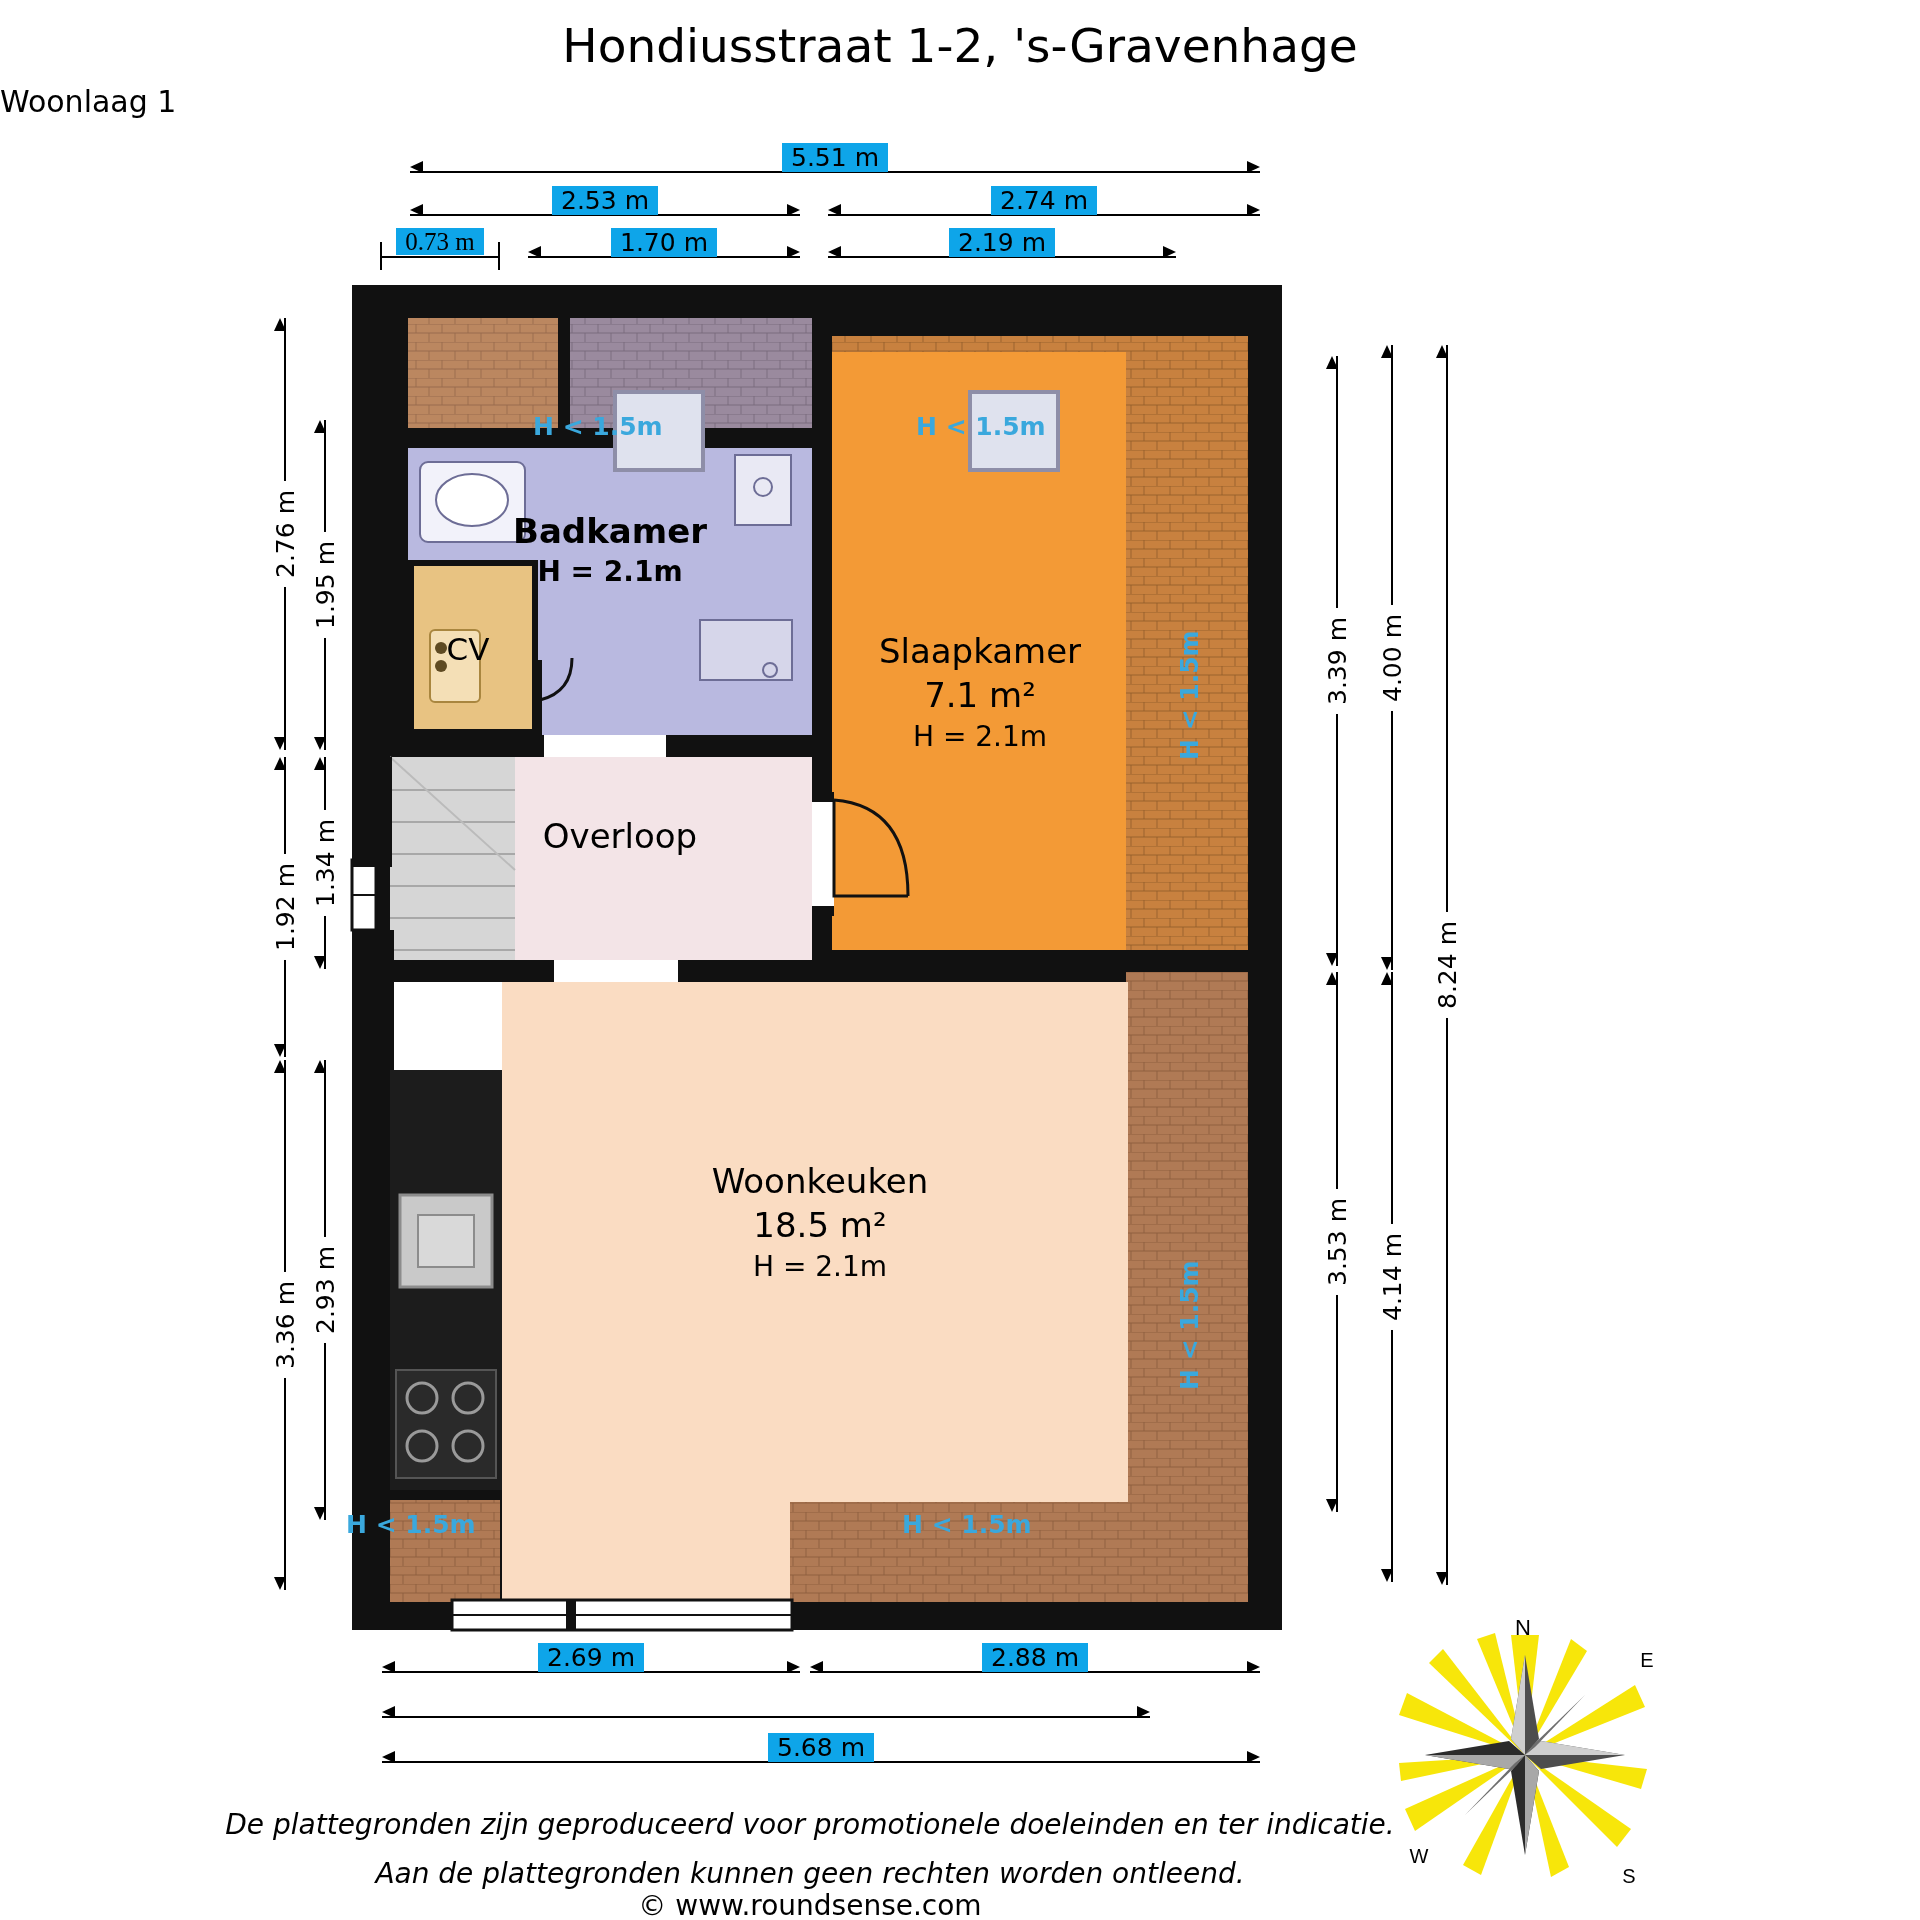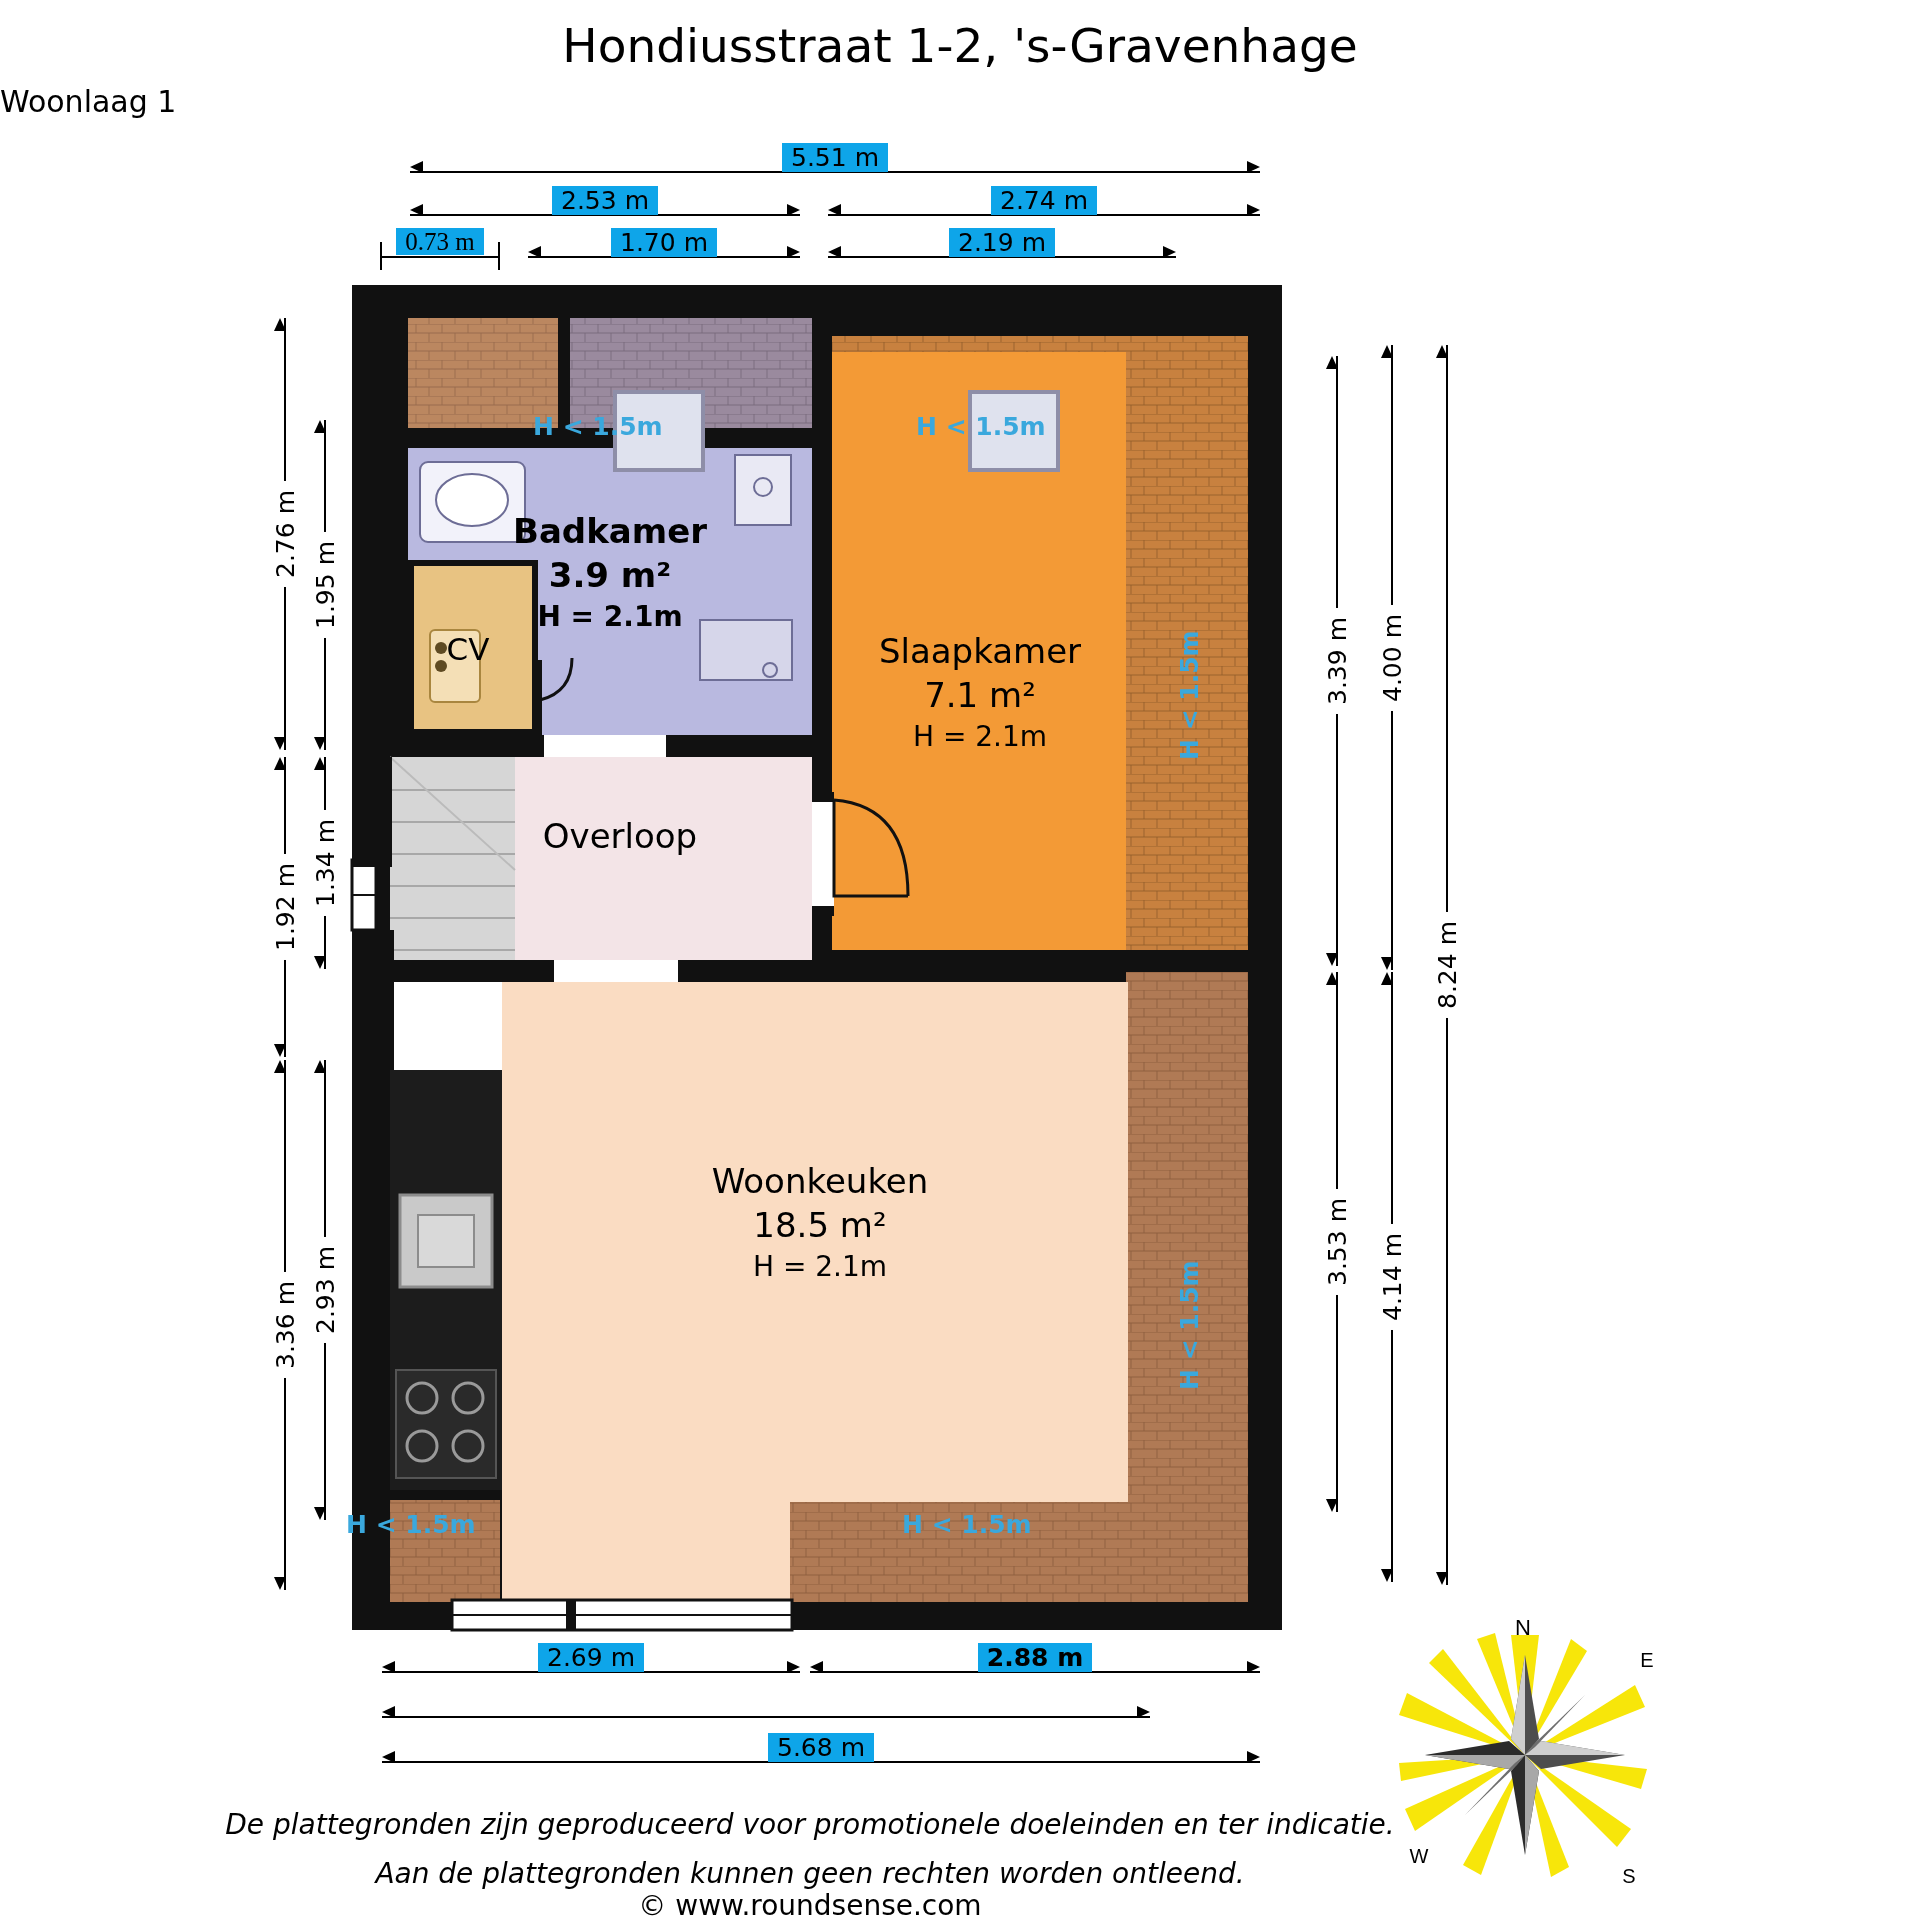--- a/index.html
+++ b/index.html
@@ -312,21 +312,20 @@
     <circle cx="468" cy="1446" r="15" fill="none" stroke="#9a9a9a" stroke-width="3"></circle>
 
     <rect x="452" y="1600" width="340" height="30" fill="#ffffff" stroke="#111" stroke-width="3"></rect>
     <line x1="452" y1="1615" x2="792" y2="1615" stroke="#111" stroke-width="2"></line>
     <rect x="566" y="1600" width="10" height="30" fill="#111"></rect>
   </g>
 </svg>
 
 <div class="room-label" style="left:440px; top:510px; width:340px;font-weight:bold;">
   <div class="name">Badkamer</div>
-  <div class="area">3.9 m²</div>
   <div class="hgt">H = 2.1m</div>
 </div>
 
 <div class="room-label small" style="left:408px; top:630px; width:120px;">
   <div class="name">CV</div>
 </div>
 
 <div class="room-label" style="left:480px; top:815px; width:280px;">
   <div class="name">Overloop</div>
 </div>
@@ -386,21 +385,21 @@
     <div class="cap-r"></div>
   <div class="lbl"><span>2.19 m</span></div>
 </div>
 
 <div class="dim h" style="left:382px; top:1655px; width:418px;">
   <div class="line"></div>
     <div class="cap-l"></div>
     <div class="cap-r"></div>
   <div class="lbl"><span>2.69 m</span></div>
 </div>
-<div class="dim h" style="left:810px; top:1655px; width:450px;font-weight:bold;">
+<div class="dim h" style="left:810px; top:1655px; width:450px;">
   <div class="line"></div>
     <div class="cap-l"></div>
     <div class="cap-r"></div>
   <div class="lbl"><span>2.88 m</span></div>
 </div>
 <div class="dim h" style="left:382px; top:1700px; width:768px;">
   <div class="line"></div>
     <div class="cap-l"></div>
     <div class="cap-r"></div>
 </div>

